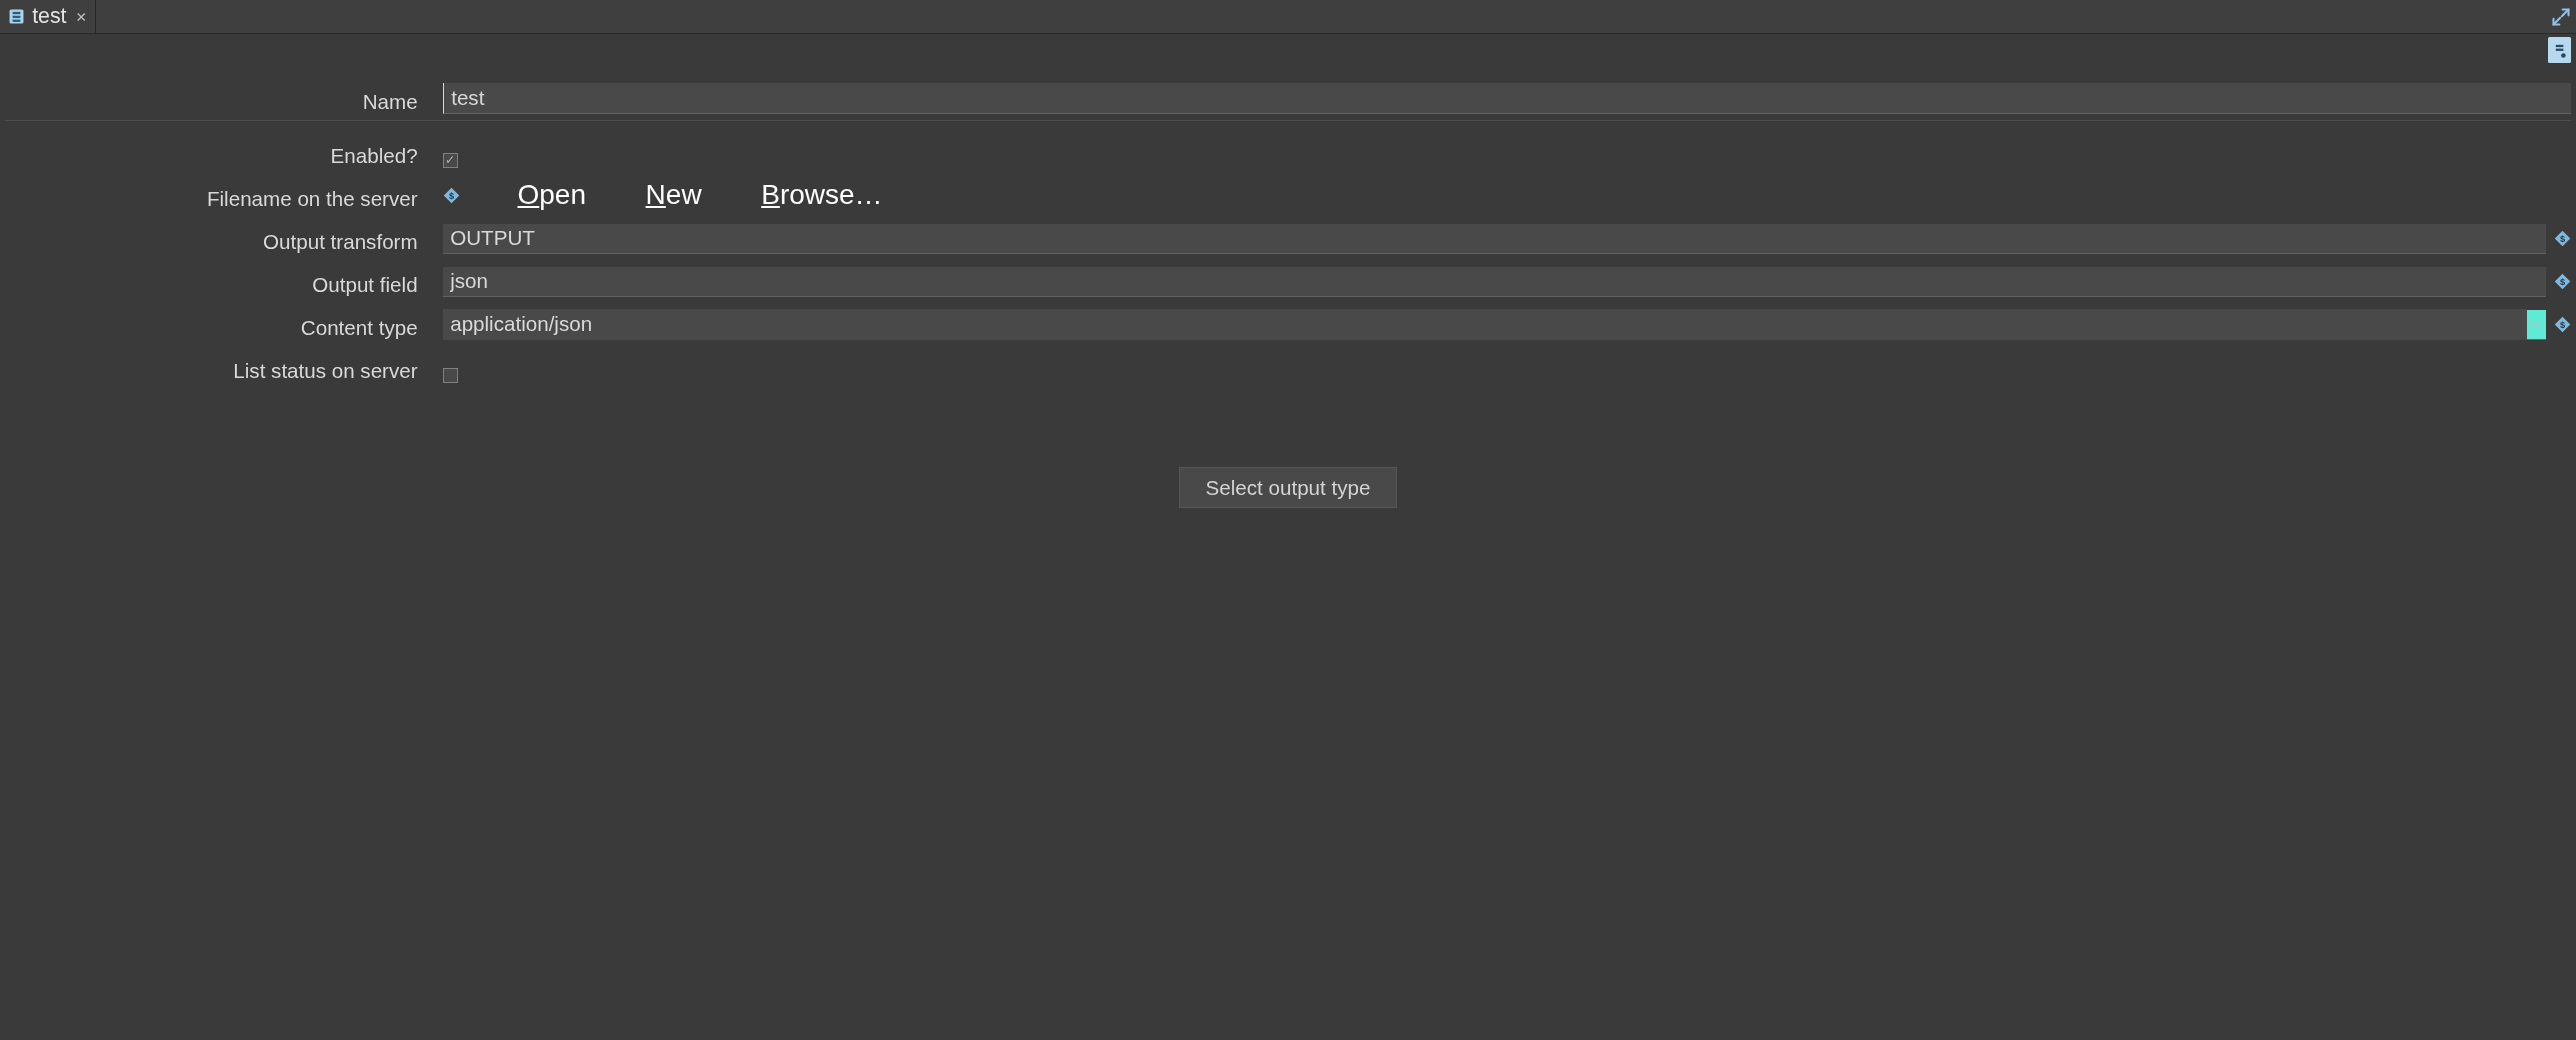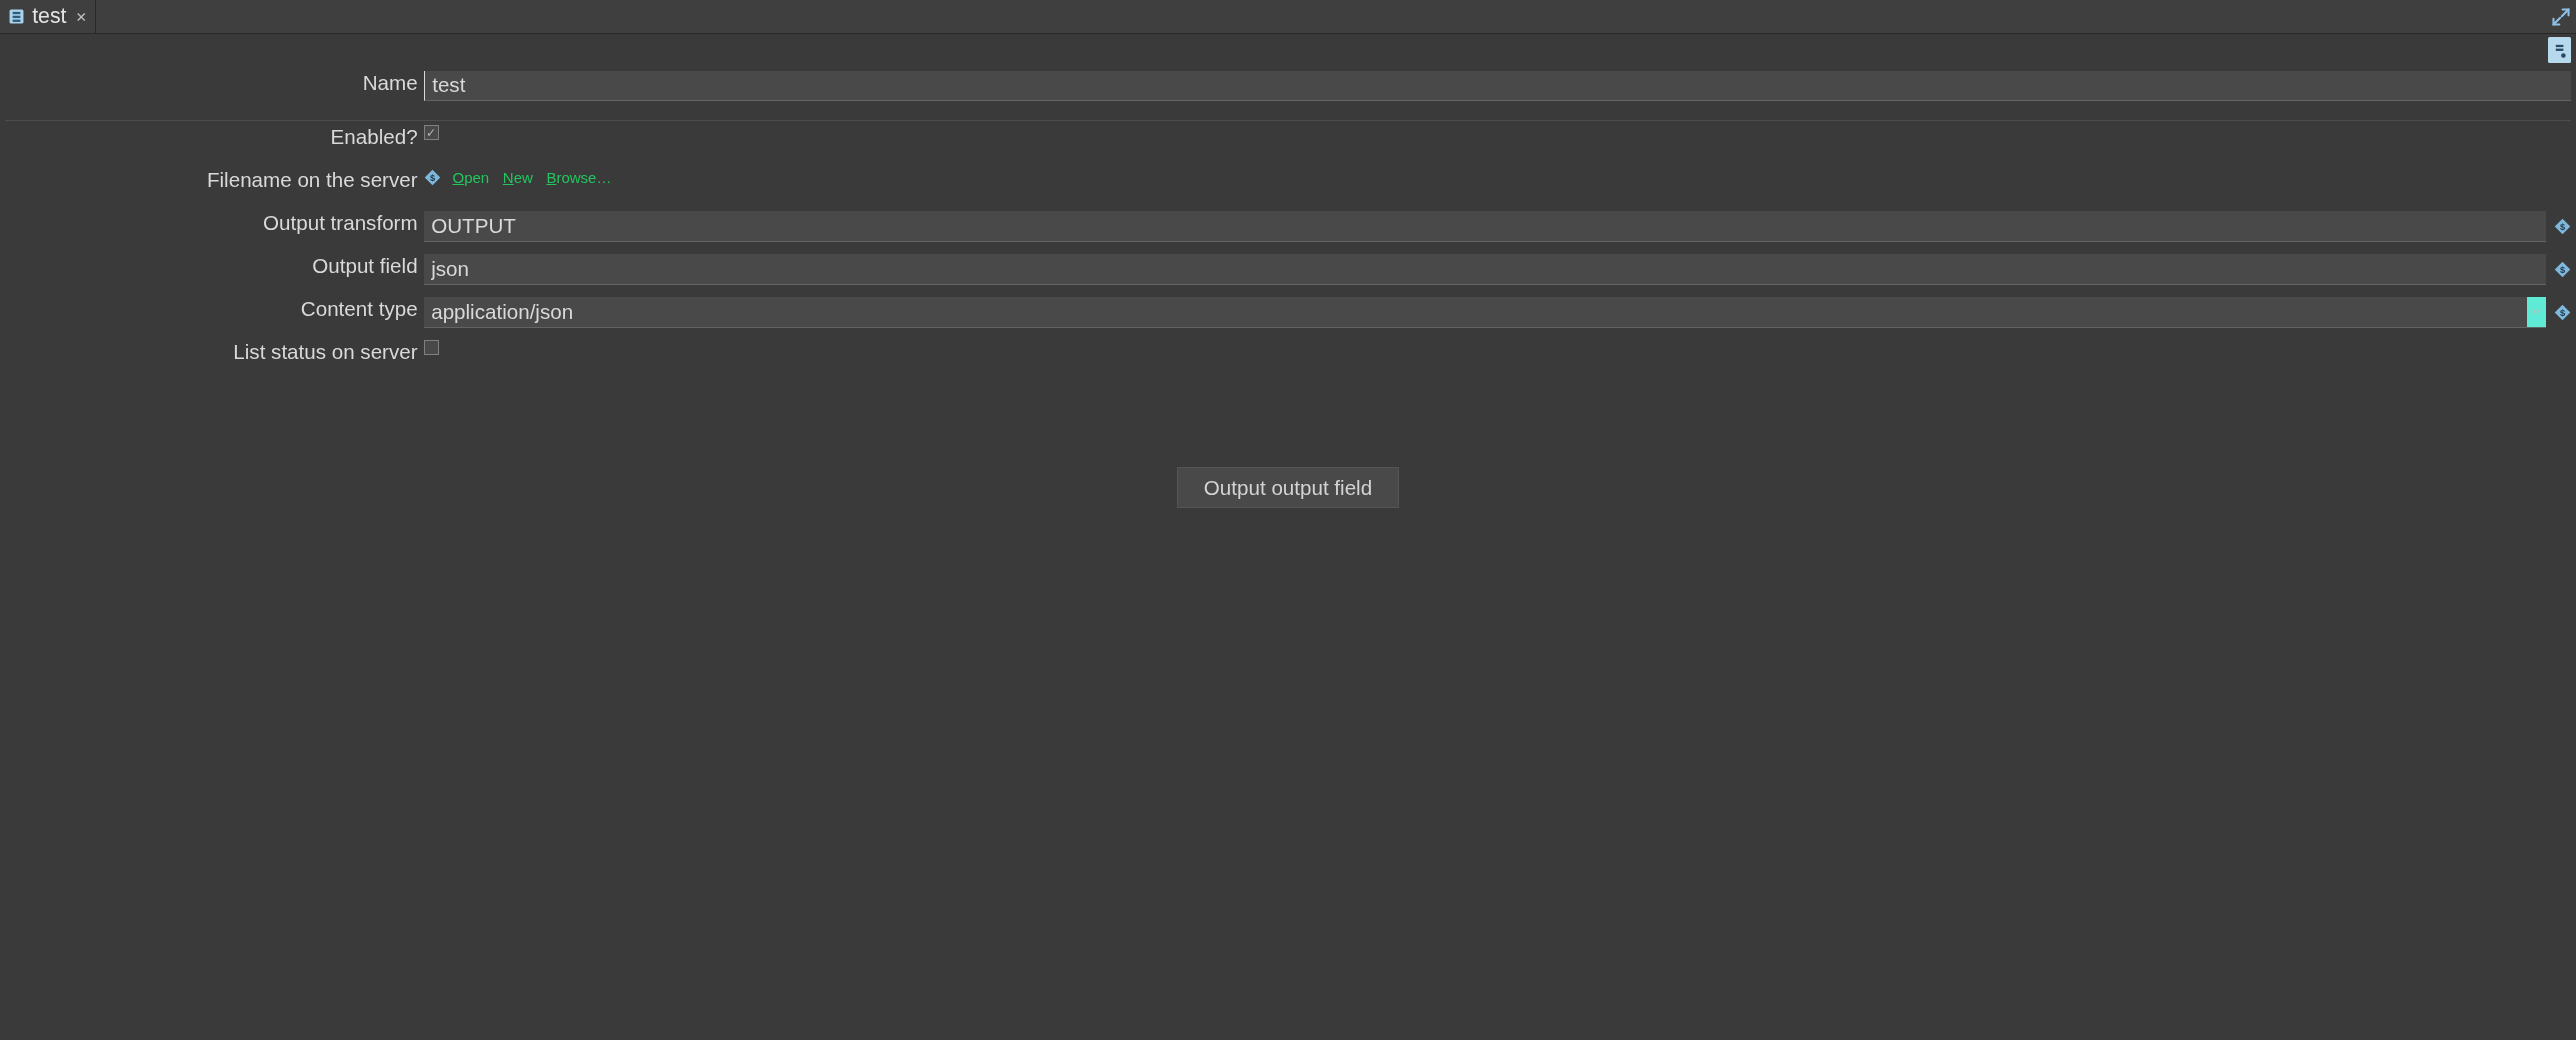--- a/index.html
+++ b/index.html
@@ -63,23 +63,23 @@
     cursor: pointer;
   }
 
   
   .form-area {
     width: 100%;
     padding: 6.1px 4.6px 0 4.6px;
   }
   .row {
     display: flex;
-    align-items: flex-start;
+    align-items: flex-end;
     min-height: 43px;
-    gap: 6px;
+    gap: 25px;
   }
   .row-label {
     width: 413px;
     text-align: right;
     color: #d9d9d9;
     font-size: 20.6px;
     white-space: nowrap;
   }
   .field-wrap {
     flex: 1;
@@ -100,25 +100,26 @@
   }
   .text-input.with-cursor {
     border-left: 0.8px solid #d9d9d9; 
   }
   .var-btn, .dd-btn {
     width: 18.3px; height: 18.3px;
     display: flex; align-items: center; justify-content: center;
     cursor: pointer;
   }
   .link-btn {
-    color: #22c55e;
-    font-size: 15px;
+    color: #ffffff;
+    font-size: 28px;
     cursor: pointer;
     white-space: nowrap;
     padding: 0 3px;
+    margin-left: 46px;
   }
   .link-btn .u { text-decoration: underline; }
 
   .checkbox {
     width: 15.2px; height: 15.2px;
     border: 0.8px solid #808080;
     background: #494949;
     display: inline-flex;
     align-items: center; justify-content: center;
     font-size: 12.2px;
@@ -275,17 +276,17 @@
   </div>
 
   <div class="row">
     <div class="row-label">List status on server</div>
     <div class="field-wrap">
       <span class="checkbox"></span>
     </div>
   </div>
 
   <div class="bottom-btn-row">
-    <button class="big-button">Output output field</button>
+    <button class="big-button">Select output type</button>
   </div>
 
 </div>
 
 
 </body></html>

